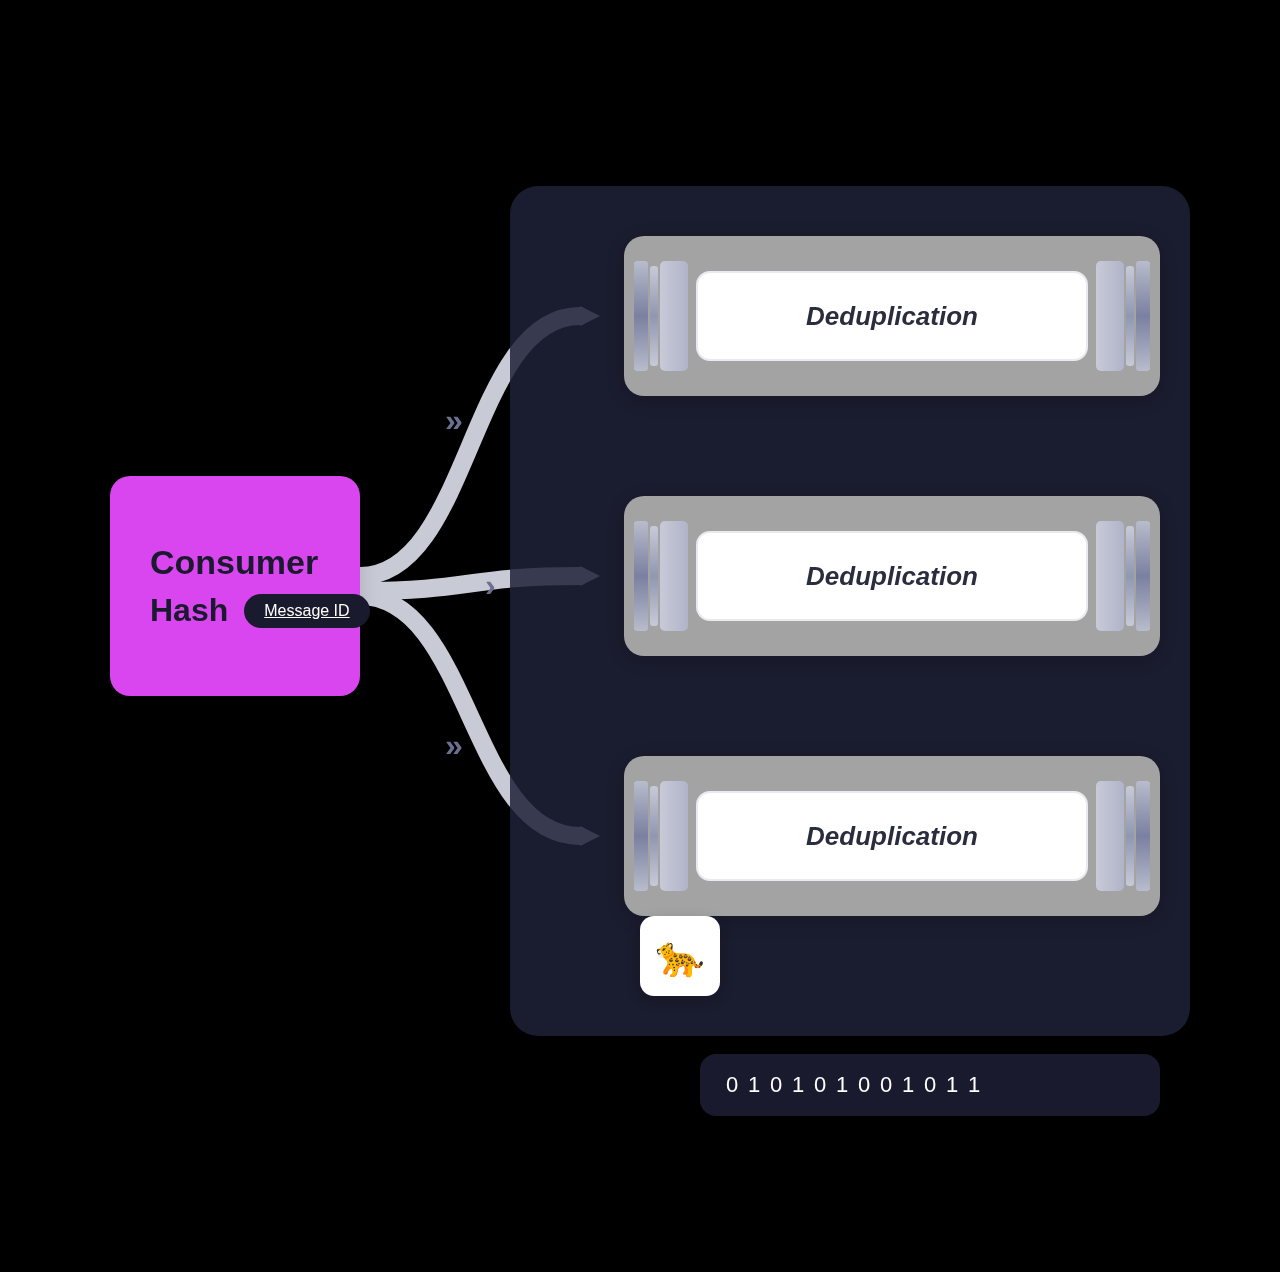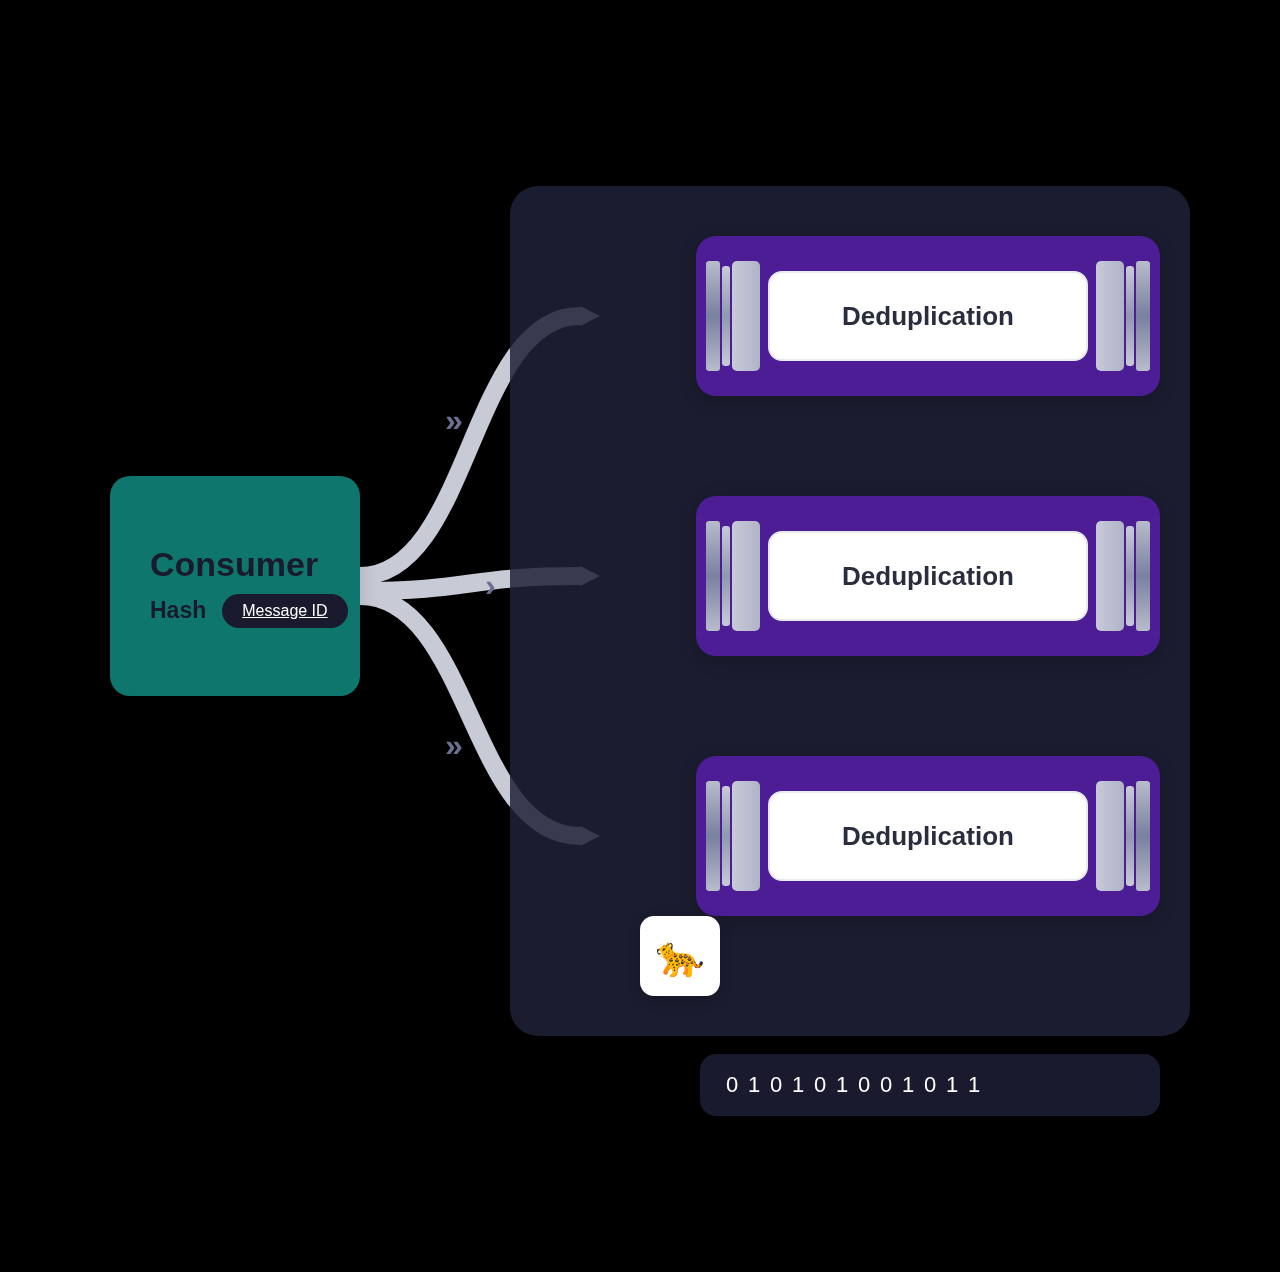--- a/index.html
+++ b/index.html
@@ -21,21 +21,21 @@
       height: 1000px;
     }
 
     
     .consumer-box {
       position: absolute;
       left: 20px;
       top: 340px;
       width: 250px;
       height: 220px;
-      background: #0f766e;
+      background: #d946ef;
       border-radius: 20px;
       display: flex;
       flex-direction: column;
       align-items: flex-start;
       justify-content: center;
       padding: 30px 30px 30px 40px;
       box-shadow: 0 4px 20px rgba(0,0,0,0.15);
       z-index: 10;
     }
 
@@ -46,21 +46,21 @@
       margin-bottom: 10px;
     }
 
     .hash-row {
       display: flex;
       align-items: center;
       gap: 16px;
     }
 
     .hash-label {
-      font-size: 23px;
+      font-size: 32px;
       font-weight: 700;
       color: #1a1a2e;
     }
 
     .message-id-badge {
       background: #1a1a2e;
       color: #fff;
       border-radius: 50px;
       padding: 8px 20px;
       font-size: 16px;
@@ -76,29 +76,30 @@
       left: 0;
       width: 100%;
       height: 100%;
       pointer-events: none;
     }
 
     
     .queue-card {
       position: absolute;
       right: 30px;
-      width: 464px;
+      width: 536px;
       height: 160px;
-      background: #4c1d95;
+      background: #a3a3a3;
       border-radius: 20px;
       display: flex;
       align-items: center;
       justify-content: center;
       box-shadow: 0 4px 20px rgba(0,0,0,0.12);
       z-index: 10;
+      font-style: italic;
     }
 
     .queue-card-1 { top: 100px; }
     .queue-card-2 { top: 360px; }
     .queue-card-3 { top: 620px; }
 
     
     .queue-inner {
       display: flex;
       align-items: center;

